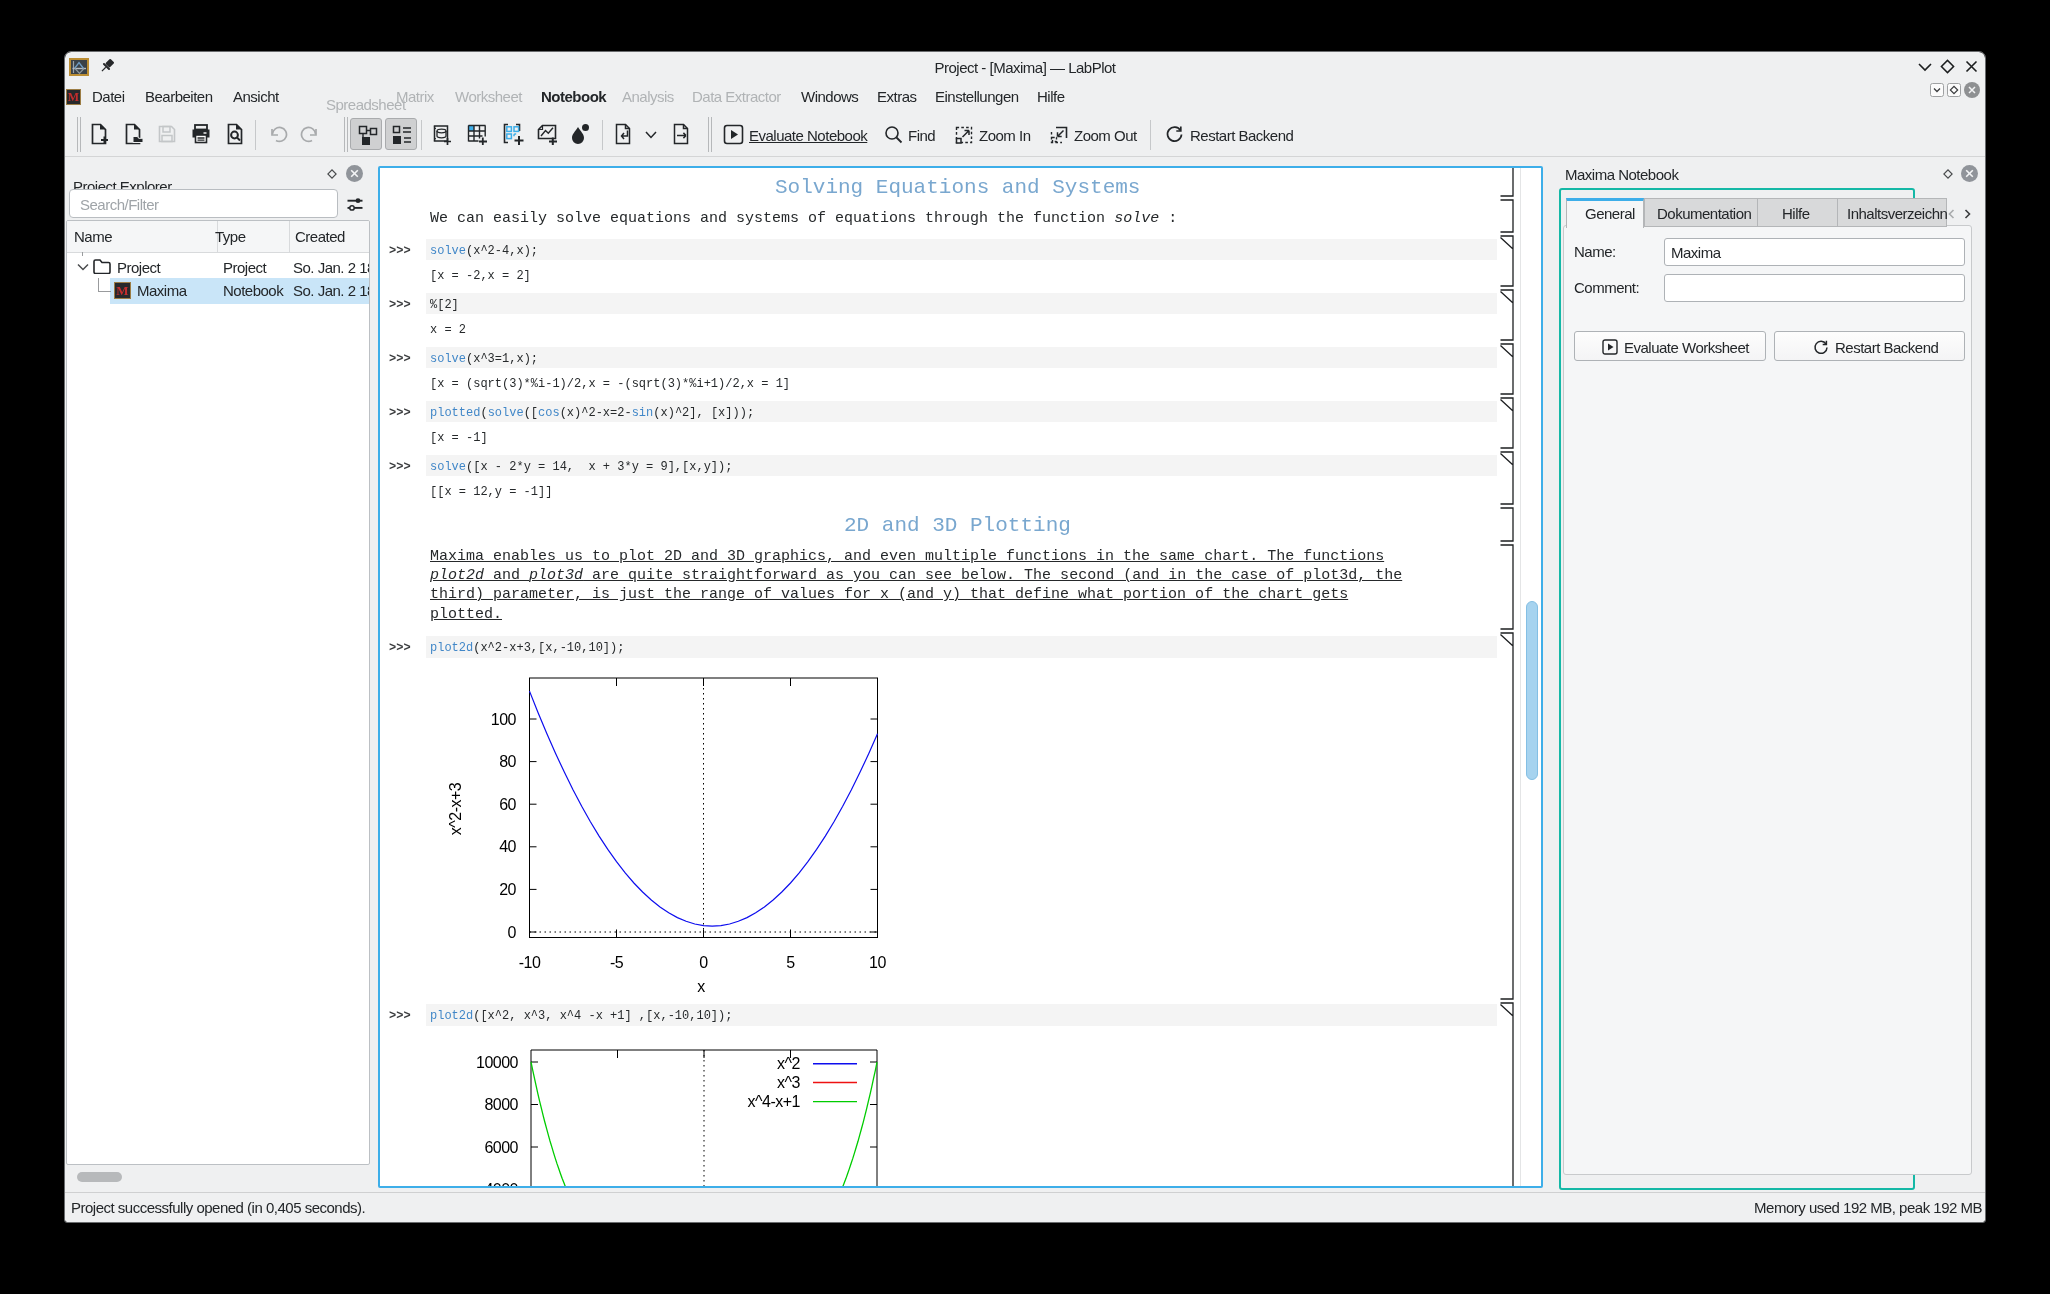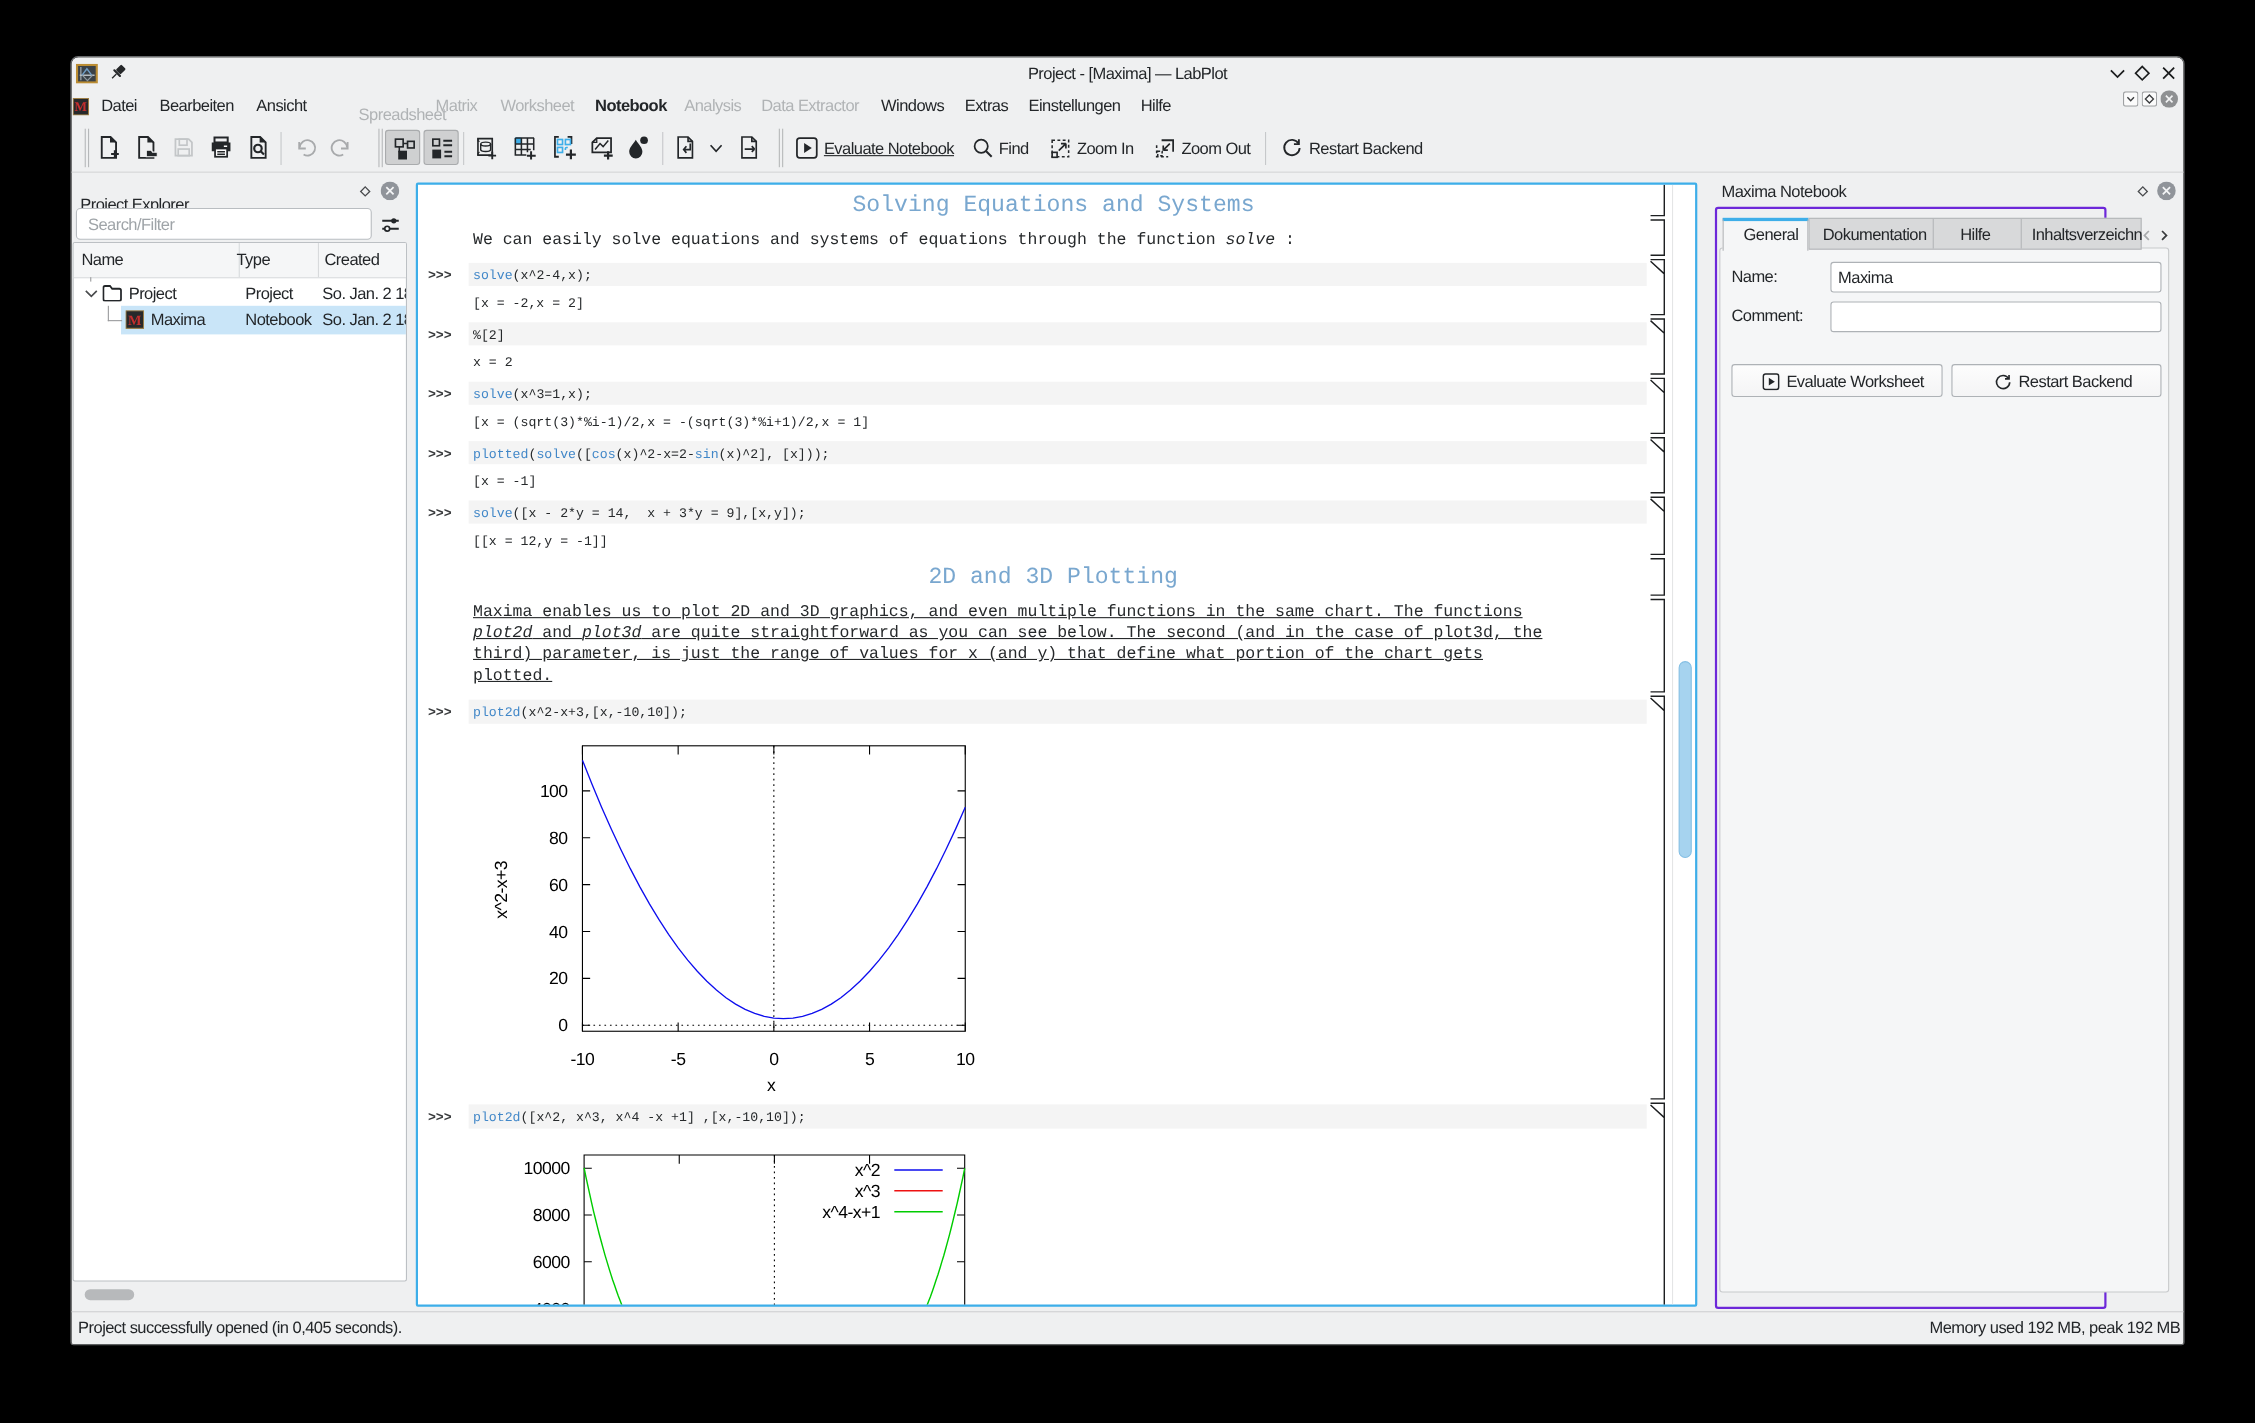--- a/index.html
+++ b/index.html
@@ -413,21 +413,21 @@
 
   <div class="abs" id="rightdock" style="left:1490px;top:105px;width:430px;height:1035px;">
     <div class="abs ui" style="left:10px;top:9px;">Maxima Notebook</div>
     <svg class="abs" style="left:386px;top:10px;" width="14" height="14" viewBox="0 0 14 14">
         <rect x="4.1" y="4.1" width="5.8" height="5.8" transform="rotate(45 7 7)" fill="none" stroke="#4a4c4e" stroke-width="1.2"></rect>
       </svg>
     <svg class="abs" style="left:406px;top:8px;" width="17" height="17" viewBox="0 0 17 17">
         <circle cx="8.5" cy="8.5" r="8.5" fill="#90949a"></circle>
         <path d="M5.2 5.2 L11.8 11.8 M11.8 5.2 L5.2 11.8" stroke="#f4f5f6" stroke-width="1.6"></path>
       </svg>
-    <div class="abs" style="left:4px;top:31px;width:356px;height:1002px;border:2px solid #6d28d9;border-radius:3px;background:#eff0f1;">
+    <div class="abs" style="left:4px;top:31px;width:356px;height:1002px;border:2px solid #14b8a6;border-radius:3px;background:#eff0f1;">
 
       <div class="abs" style="left:1.5px;top:35px;width:409px;height:950px;background:#f5f6f7;border:1px solid #c8cacc;border-radius:3px;"></div>
       <div class="abs" style="left:82.5px;top:8px;width:303px;height:29px;background:#d8d9da;border:1px solid #b4b6b8;"></div>
       <div class="abs" style="left:196px;top:9px;width:1px;height:27px;background:#b4b6b8;"></div>
       <div class="abs" style="left:276px;top:9px;width:1px;height:27px;background:#b4b6b8;"></div>
       <div class="abs" style="left:4.5px;top:8px;width:78px;height:30px;background:#f5f6f7;border:1px solid #b4b6b8;border-bottom:none;border-top:3px solid #3daee9;"></div>
       <div class="abs ui" style="left:24px;top:15px;">General</div>
       <div class="abs ui" style="left:96px;top:15px;">Dokumentation</div>
       <div class="abs ui" style="left:221px;top:15px;">Hilfe</div>
       <div class="abs ui" style="left:286px;top:15px;">Inhaltsverzeichn</div>

